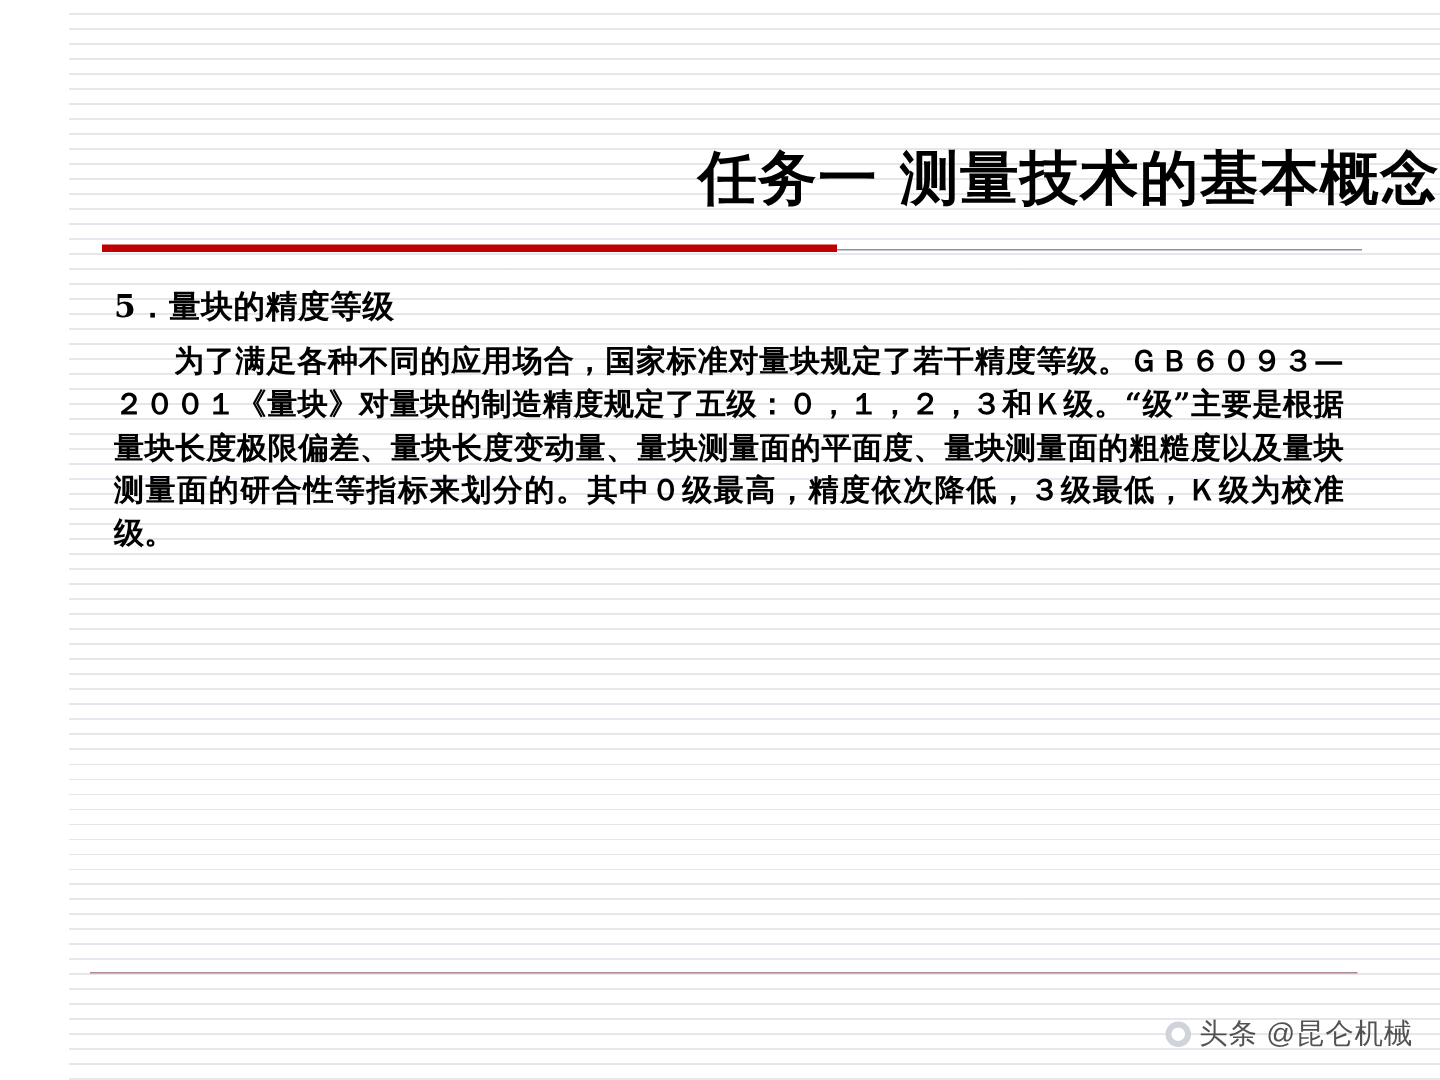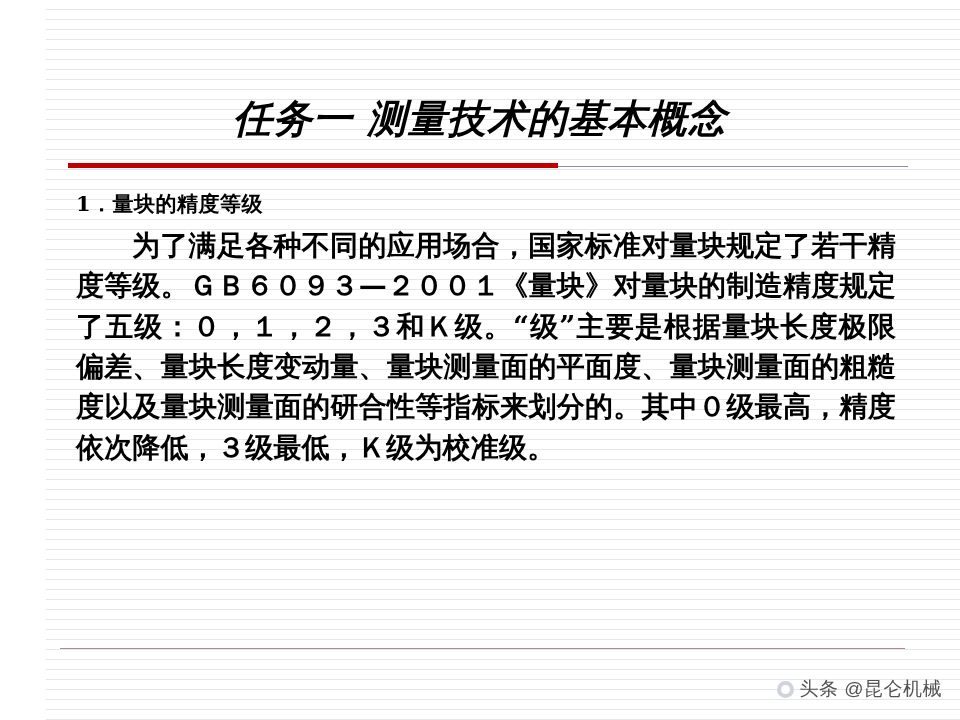--- a/index.html
+++ b/index.html
@@ -34,27 +34,26 @@
     top: 0;
     width: 46px;
     height: 720px;
     background: #ffffff;
   }
   .title {
     position: absolute;
     left: 0;
     top: 92px;
     width: 960px;
-    text-align: center;
+    text-align: right;
     font-family: "DejaVu Serif", serif;
     font-size: 39px;
     font-weight: bold;
     color: #000000;
     letter-spacing: 1px;
-    font-style: italic;
   }
   .title-rule-red {
     position: absolute;
     left: 68px;
     top: 163px;
     width: 490px;
     height: 5px;
     background: #c00000;
   }
   .title-rule-thin {
@@ -74,21 +73,21 @@
   }
   .heading-2 {
     font-family: "DejaVu Serif", serif;
     font-size: 21px;
     font-weight: bold;
     letter-spacing: 0.5px;
     margin-bottom: 8px;
   }
   .para {
     font-family: "DejaVu Serif", serif;
-    font-size: 28px;
+    font-size: 20px;
     font-weight: bold;
     line-height: 1.44;
     text-indent: 2em;
     letter-spacing: 0.2px;
     text-align: justify;
   }
   .footer-rule {
     position: absolute;
     left: 60px;
     top: 648px;
@@ -147,21 +146,21 @@
 <div class="slide">
 
   <div class="left-band"></div>
 
   <div class="title">任务一   测量技术的基本概念</div>
 
   <div class="title-rule-thin"></div>
   <div class="title-rule-red"></div>
 
   <div class="body-block">
-    <div class="heading-2">1．量块的精度等级</div>
+    <div class="heading-2">5．量块的精度等级</div>
     <div class="para">为了满足各种不同的应用场合，国家标准对量块规定了若干精度等级。ＧＢ６０９３—２００１《量块》对量块的制造精度规定了五级：０，１，２，３和Ｋ级。“级”主要是根据量块长度极限偏差、量块长度变动量、量块测量面的平面度、量块测量面的粗糙度以及量块测量面的研合性等指标来划分的。其中０级最高，精度依次降低，３级最低，Ｋ级为校准级。</div>
   </div>
 
   <div class="footer-rule"></div>
 
 
   <div class="watermark">
     <span class="wm-logo"></span><span>头条 @昆仑机械</span>
   </div>
 

